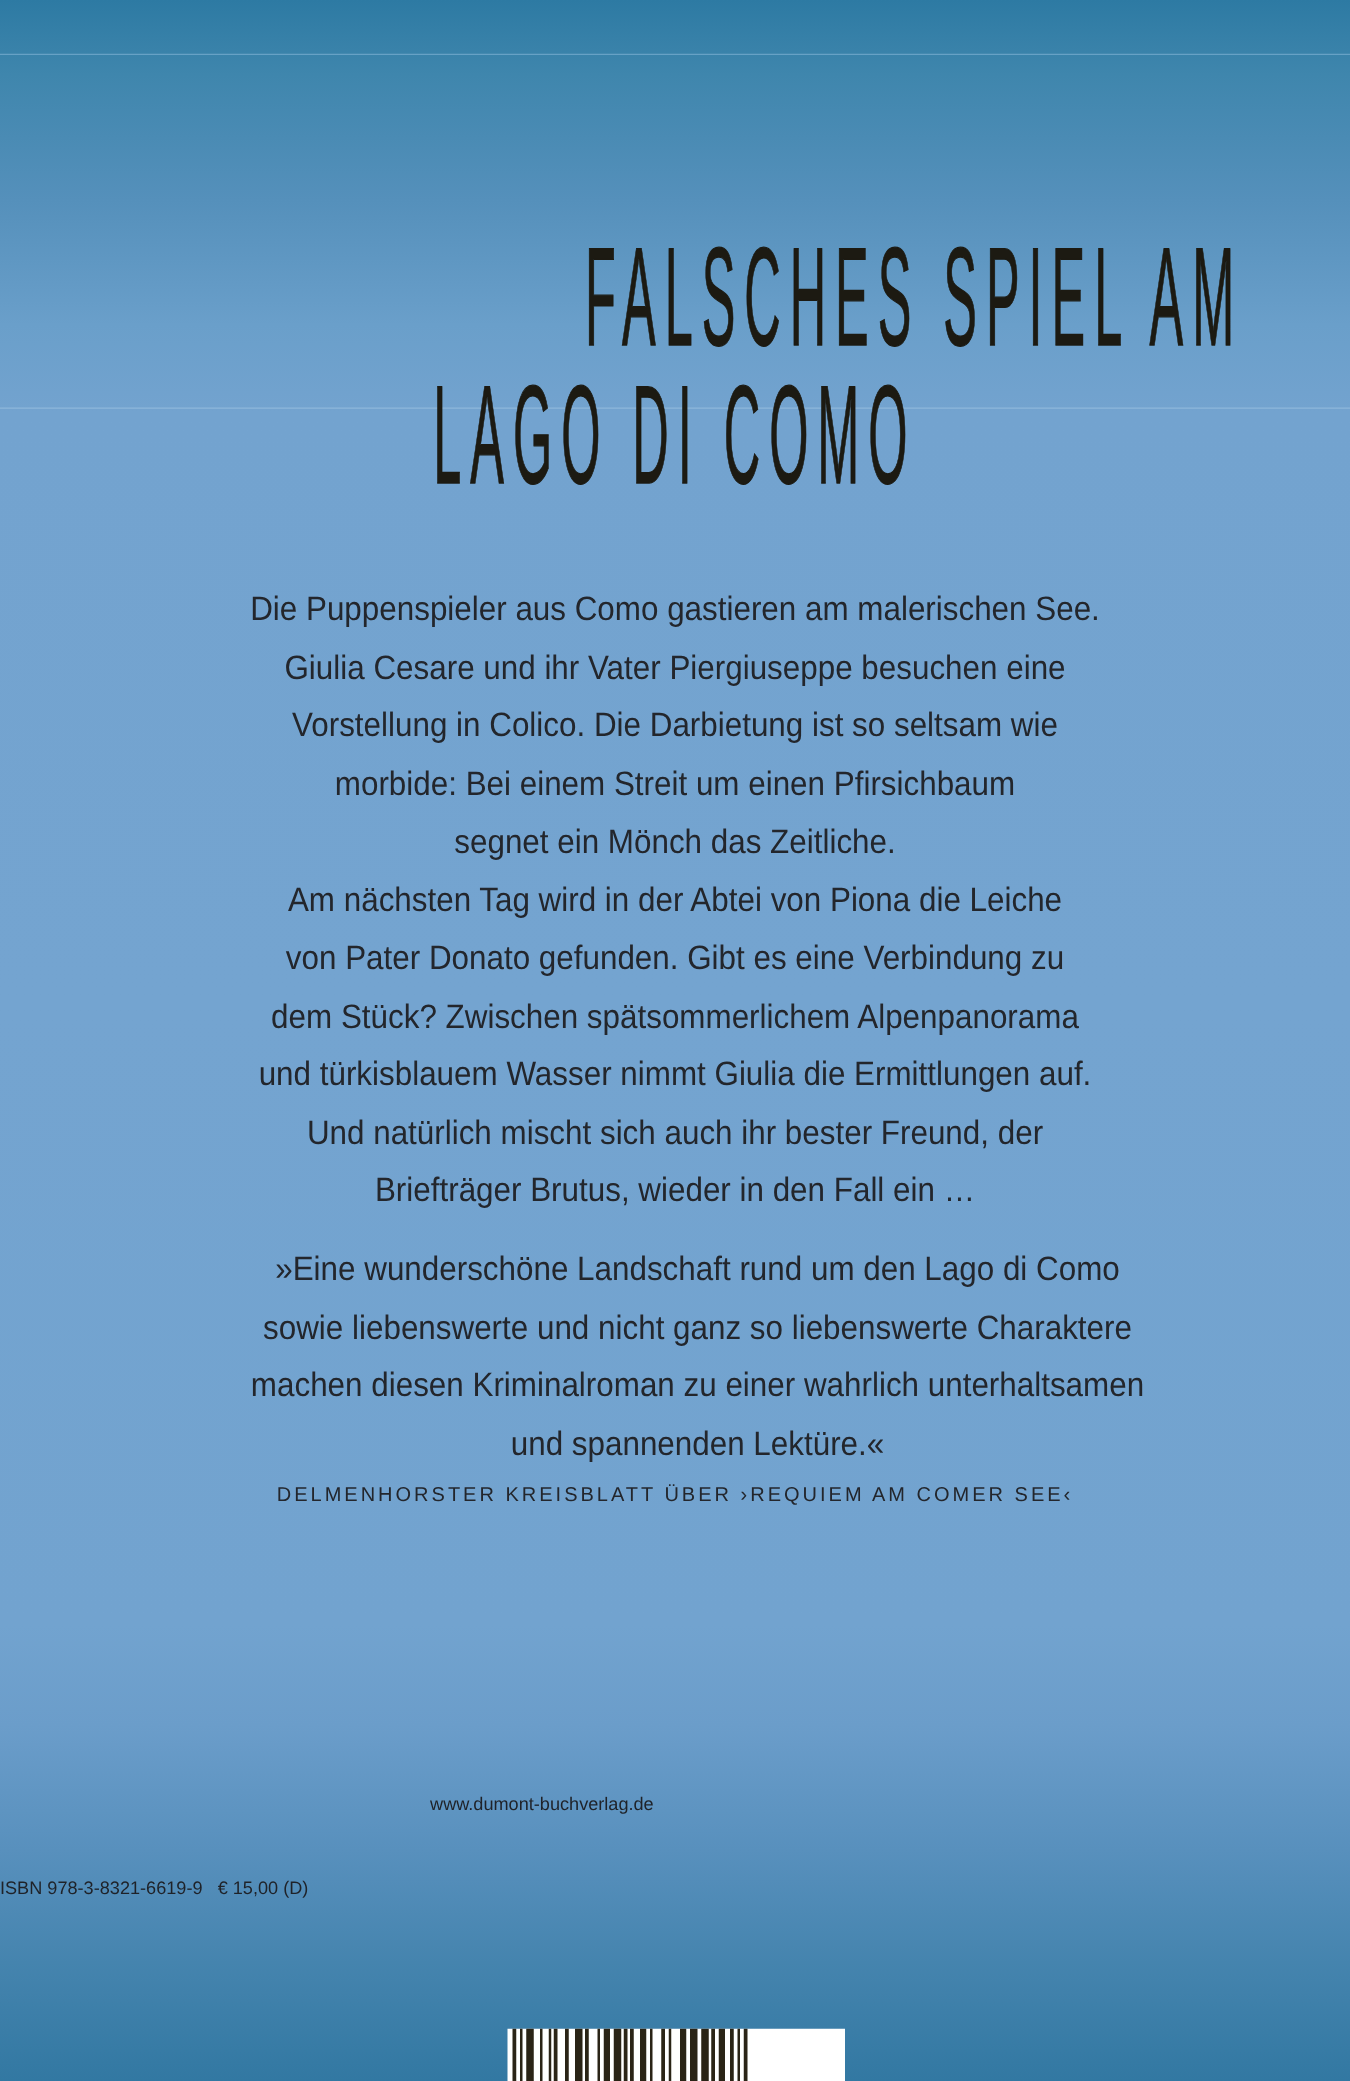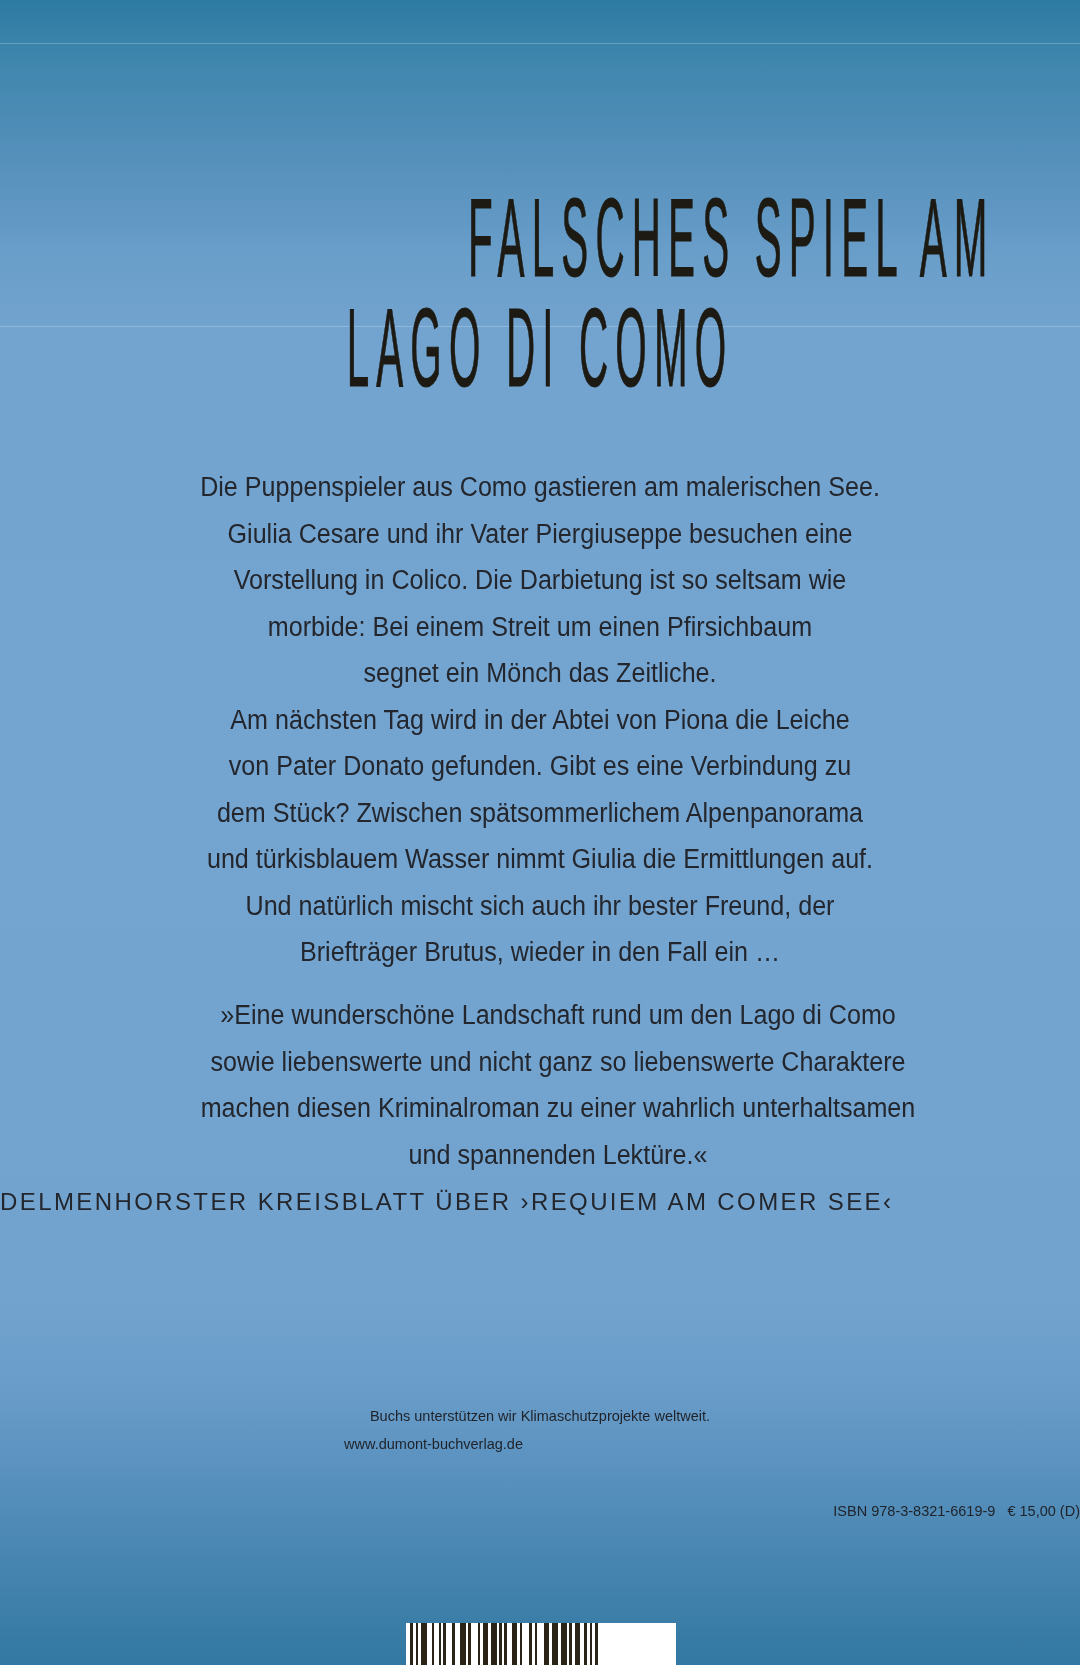--- a/index.html
+++ b/index.html
@@ -83,22 +83,23 @@
       transform-origin: center;
     }
     .blurb { top: 464px; }
     .quote { top: 992px; padding-left: 18px; }
 
     .attribution {
       position: absolute;
       left: 0;
       width: 1080px;
       top: 1188px;
-      font-family: "Liberation Sans", sans-serif;
-      font-size: 24px;
+      text-align: center;
+      font-family: "Liberation Sans", sans-serif;
+      font-size: 16px;
       letter-spacing: 2.4px;
       color: #23262c;
       white-space: nowrap;
     }
 
     .co2-note {
       position: absolute;
       left: 0;
       width: 1080px;
       top: 1406px;
@@ -121,21 +122,21 @@
       top: 1436px;
       text-align: center;
       font-size: 14.5px;
       color: #1f2228;
     }
     .isbn {
       position: absolute;
       left: 0;
       width: 1080px;
       top: 1503px;
-      text-align: right;
+      text-align: left;
       font-size: 14.5px;
       color: #1f2228;
       white-space: pre;
     }
 
     .barcode {
       position: absolute;
       left: 406px;
       top: 1623px;
       width: 270px;
@@ -186,21 +187,20 @@
 <div class="body-text quote">
   <span class="line">»Eine wunderschöne Landschaft rund um den Lago di Como</span>
   <span class="line">sowie liebenswerte und nicht ganz so liebenswerte Charaktere</span>
   <span class="line">machen diesen Kriminalroman zu einer wahrlich unterhaltsamen</span>
   <span class="line">und spannenden Lektüre.«</span>
 </div>
 
 <div class="attribution">DELMENHORSTER KREISBLATT ÜBER ›REQUIEM AM COMER SEE‹</div>
 
 <div class="co2-note">
-  <div>Buchs unterstützen wir Klimaschutzprojekte weltweit.</div>
 </div>
 
 <div class="url">www.dumont-buchverlag.de</div>
 
 <div class="isbn"><span>ISBN 978-3-8321-6619-9</span>   <span>€ 15,00 (D)</span></div>
 
 <div class="barcode">
   <div class="bar" style="width:3px"></div>
     <div class="gap" style="width:3px"></div>
   <div class="bar" style="width:2px"></div>

